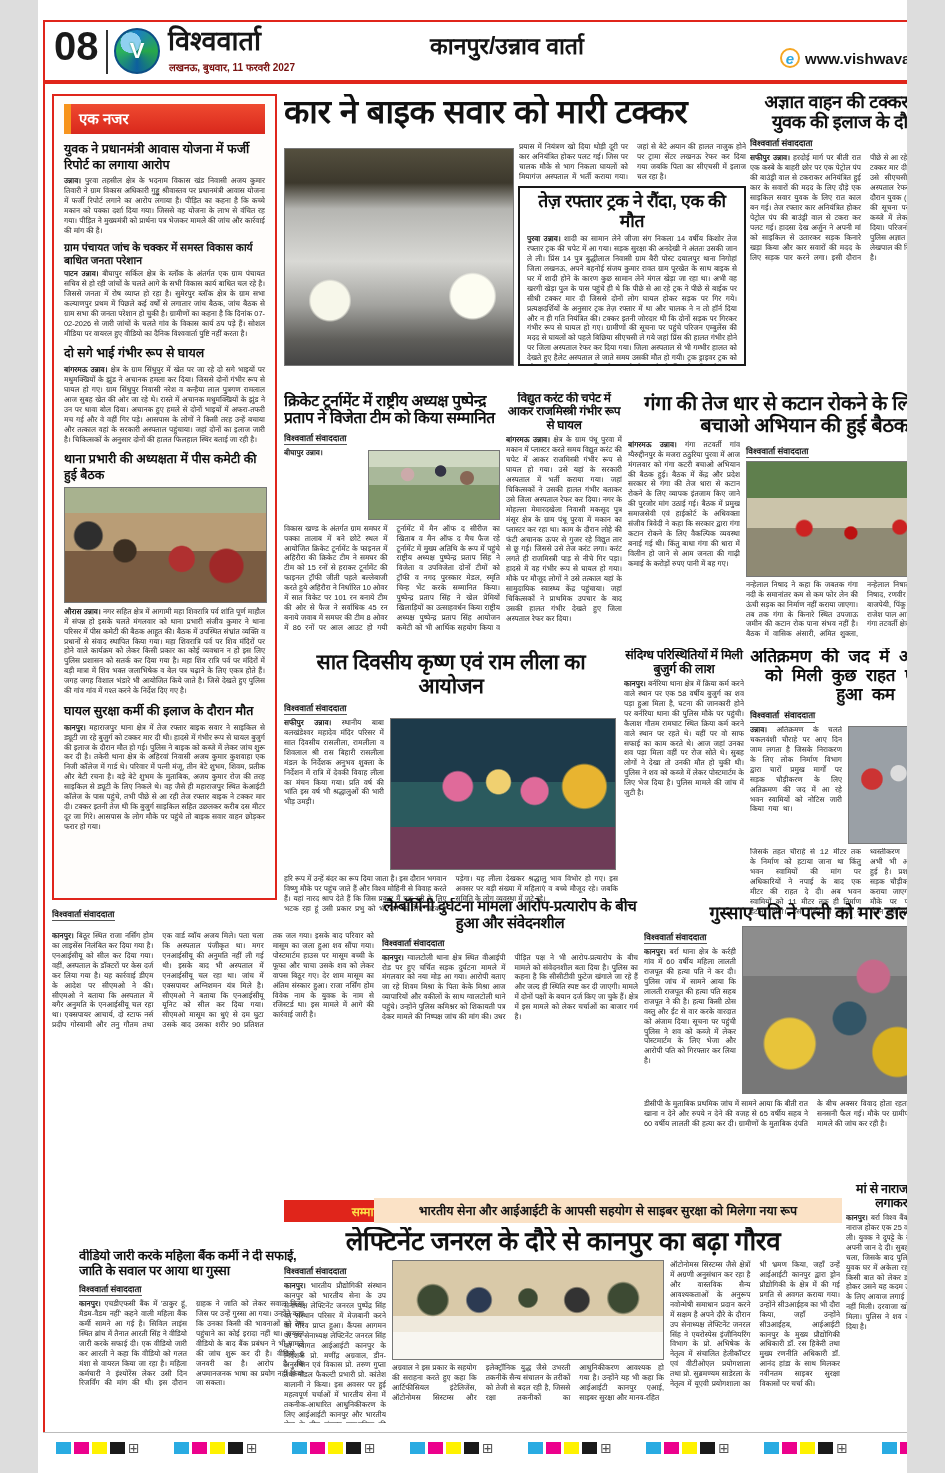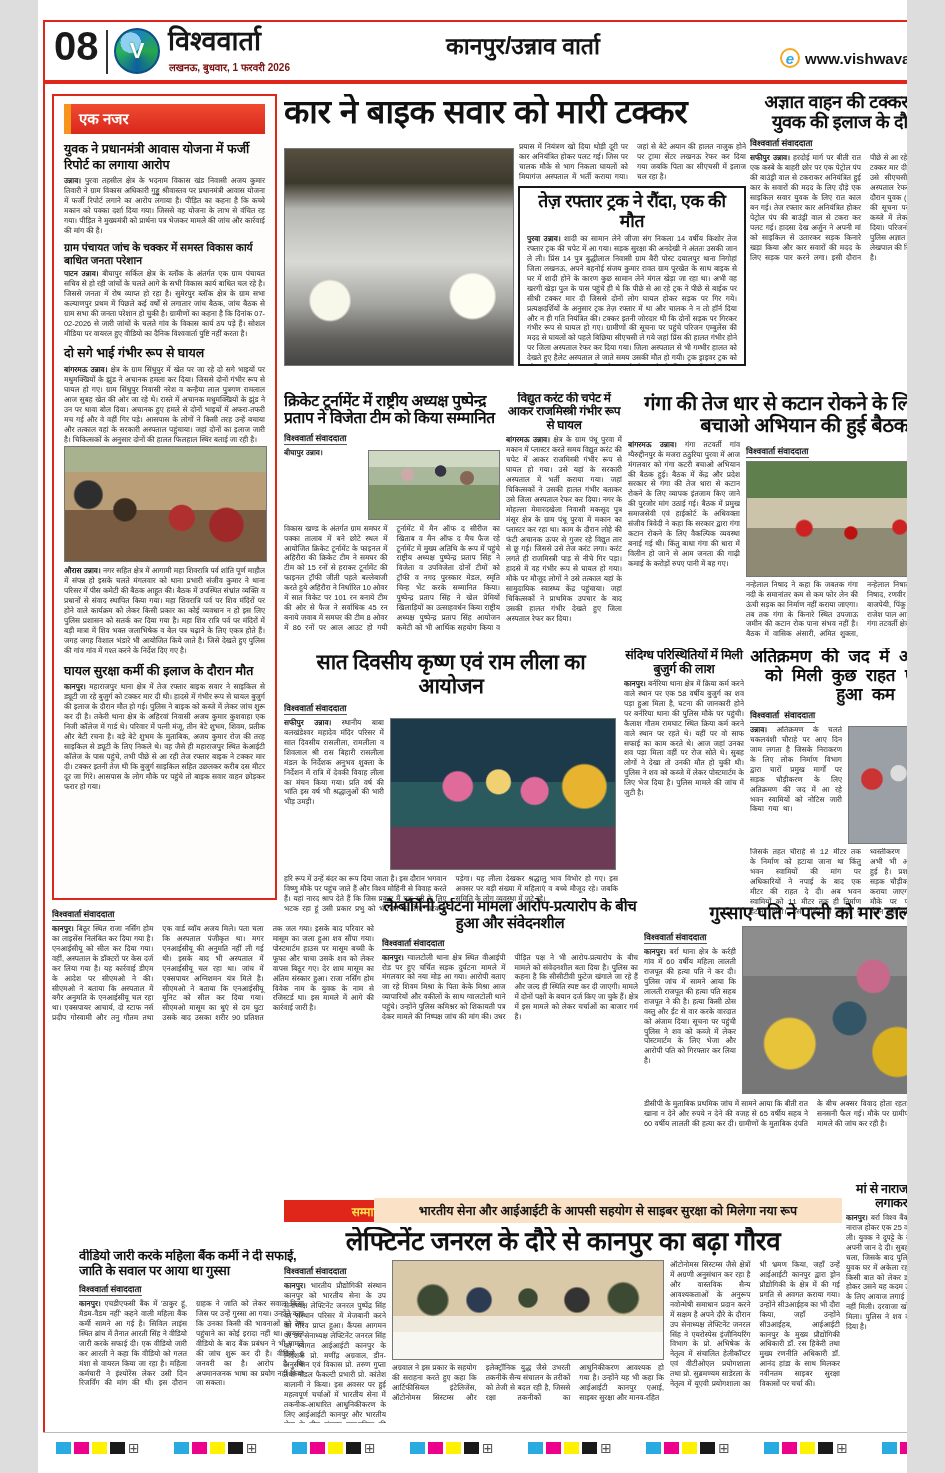--- a/index.html
+++ b/index.html
@@ -25,21 +25,21 @@
           justify-content:center;box-sizing:border-box;background:#fff;}
   .redrule{background:#e0251b;}
   .frame{border:2px solid #e0251b;border-bottom:none;box-sizing:border-box;pointer-events:none;}
   
   .hl{font-weight:800;color:#111;line-height:1.12;margin:0;letter-spacing:-0.3px;}
   .byline{font-weight:700;font-size:8.5px;border-bottom:1px solid #555;display:inline-block;
           padding-bottom:1px;margin:2px 0 3px;}
   .btxt{font-size:7.4px;line-height:1.34;text-align:justify;color:#222;}
   .dl{font-weight:700;}
   .cols2{column-count:2;column-gap:9px;}
-  .cols3{column-count:3;column-gap:9px;}
+  .cols3{column-count:3;column-gap:9px;margin-top:7px;}
   .row{display:flex;gap:6px;}
   
   .sidebar{border:2px solid #e0251b;box-sizing:border-box;padding:8px 10px;background:#fffdfb;}
   .sb-banner{background:linear-gradient(180deg,#ef4a30,#d9281c);color:#fff;font-weight:800;
              font-size:15px;padding:4px 10px 6px;display:flex;align-items:center;}
   .sb-accent{width:7px;align-self:stretch;background:#f7941d;margin:-4px 8px -6px -10px;}
   .sb-title{font-size:12.5px;font-weight:800;line-height:1.25;margin:8px 0 3px;color:#101010;}
   .sb-sub{font-size:10.5px;font-weight:800;line-height:1.25;margin:5px 0 2px;}
   
   .photo{background:#9a9a9a;box-shadow:inset 0 0 0 1px #777;}
@@ -111,22 +111,22 @@
 <div class="page">
 
   <div class="abs frame" style="left:5px;top:20px;width:935px;height:1412px;"></div>
 
   <div class="abs pageno" style="left:16px;top:26px;">08</div>
   <div class="abs vdiv" style="left:68px;top:30px;height:44px;"></div>
   <div class="abs logo" style="left:76px;top:28px;">
       <span>V</span>
     </div>
   <div class="abs masthead" style="left:130px;top:28px;">विश्ववार्ता</div>
-  <div class="abs edition" style="left:131px;top:60px;">लखनऊ,  बुधवार, 1 फरवरी 2026</div>
-  <div class="abs section-title" style="left:340px;top:34px;width:290px;">कानपुर/उन्नाव वार्ता</div>
+  <div class="abs edition" style="left:131px;top:60px;">लखनऊ,  बुधवार, 11 फरवरी 2027</div>
+  <div class="abs section-title" style="left:324px;top:34px;width:290px;">कानपुर/उन्नाव वार्ता</div>
   <div class="abs website" style="left:742px;top:48px;">
     <span class="e-icon">e</span>
     <span>www.vishwavarta.com</span>
   </div>
   <div class="abs redrule" style="left:7px;top:80px;width:929px;height:4px;"></div>
 
   <div class="abs sidebar clip" style="left:14px;top:94px;width:225px;height:806px;">
     <div class="sb-banner">
       <span class="sb-accent"></span>
       <span>एक नजर</span>
@@ -138,20 +138,21 @@
       <div class="sb-sub">ग्राम पंचायत जांच के चक्कर में समस्त विकास कार्य बाधित जनता परेशान</div>
       <div class="btxt"><b class="dl">पाटन उन्नाव।</b> <span>बीघापुर सर्किल क्षेत्र के ब्लॉक के अंतर्गत एक ग्राम पंचायत सचिव से हो रही जांचों के चलते आगे के सभी विकास कार्य बाधित चल रहे है। जिससे जनता में रोष व्याप्त हो रहा है। सुमेरपुर ब्लॉक क्षेत्र के ग्राम सभा कल्याणपुर प्रथम में पिछले कई वर्षों से लगातार जांच बैठक, जांच बैठक से ग्राम सभा की जनता परेशान हो चुकी है। ग्रामीणों का कहना है कि दिनांक 07-02-2026 से जारी जांचों के चलते गांव के विकास कार्य ठप पड़े हैं। सोशल मीडिया पर वायरल हुए वीडियो का दैनिक विश्ववार्ता पुष्टि नहीं करता है।</span></div>
     </div>
 
     <div>
       <div class="sb-title">दो सगे भाई गंभीर रूप से घायल</div>
       <div class="btxt"><b class="dl">बांगरमऊ उन्नाव।</b> <span>क्षेत्र के ग्राम सिंधुपुर में खेत पर जा रहे दो सगे भाइयों पर मधुमक्खियों के झुंड ने अचानक हमला कर दिया। जिससे दोनों गंभीर रूप से घायल हो गए। ग्राम सिंधुपुर निवासी नरेश व कन्हैया लाल पुत्रगण रामलाल आज सुबह खेत की ओर जा रहे थे। रास्ते में अचानक मधुमक्खियों के झुंड ने उन पर धावा बोल दिया। अचानक हुए हमले से दोनों भाइयों में अफरा-तफरी मच गई और वे वहीं गिर पड़े। आसपास के लोगों ने किसी तरह उन्हें बचाया और तत्काल वहां के सरकारी अस्पताल पहुंचाया। जहां दोनों का इलाज जारी है। चिकित्सकों के अनुसार दोनों की हालत फिलहाल स्थिर बताई जा रही है।</span></div>
     </div>
 
     <div>
+      <div class="sb-title">थाना प्रभारी की अध्यक्षता में पीस कमेटी की हुई बैठक</div>
       <div class="photo ph-meeting" style="width:203px;height:116px;margin:2px 0 4px;"></div>
       <div class="btxt"><b class="dl">औरास उन्नाव।</b> <span>नगर सहित क्षेत्र में आगामी महा शिवरात्रि पर्व शांति पूर्ण माहौल में संपन्न हो इसके चलते मंगलवार को थाना प्रभारी संजीव कुमार ने थाना परिसर में पीस कमेटी की बैठक आहूत की। बैठक में उपस्थित संभ्रांत व्यक्ति व प्रधानों से संवाद स्थापित किया गया। महा शिवरात्रि पर्व पर शिव मंदिरों पर होने वाले कार्यक्रम को लेकर किसी प्रकार का कोई व्यवधान न हो इस लिए पुलिस प्रशासन को सतर्क कर दिया गया है। महा शिव रात्रि पर्व पर मंदिरों में बड़ी मात्रा में शिव भक्त जलाभिषेक व बेल पत्र चढ़ाने के लिए एकत्र होते हैं। जगह जगह विशाल भंडारे भी आयोजित किये जाते है। जिसे देखते हुए पुलिस की गांव गांव में गश्त करने के निर्देश दिए गए है।</span></div>
     </div>
 
     <div>
       <div class="sb-title">घायल सुरक्षा कर्मी की इलाज के दौरान मौत</div>
       <div class="btxt"><b class="dl">कानपुर।</b> <span>महाराजपुर थाना क्षेत्र में तेज रफ्तार बाइक सवार ने साइकिल से ड्यूटी जा रहे बुजुर्ग को टक्कर मार दी थी। हादसे में गंभीर रूप से घायल बुजुर्ग की इलाज के दौरान मौत हो गई। पुलिस ने बाइक को कब्जे में लेकर जांच शुरू कर दी है। तकेरी थाना क्षेत्र के अहिरवां निवासी अजय कुमार कुशवाहा एक निजी कॉलेज में गार्ड थे। परिवार में पत्नी मंजू, तीन बेटे शुभम, शिवम, प्रतीक और बेटी रचना है। बड़े बेटे शुभम के मुताबिक, अजय कुमार रोज की तरह साइकिल से ड्यूटी के लिए निकले थे। वह जैसे ही महाराजपुर स्थित केआईटी कॉलेज के पास पहुंचे, तभी पीछे से आ रही तेज रफ्तार बाइक ने टक्कर मार दी। टक्कर इतनी तेज थी कि बुजुर्ग साइकिल सहित उछलकर करीब दस मीटर दूर जा गिरे। आसपास के लोग मौके पर पहुंचे तो बाइक सवार वाहन छोड़कर फरार हो गया।</span></div>
     </div>
   </div>
 

